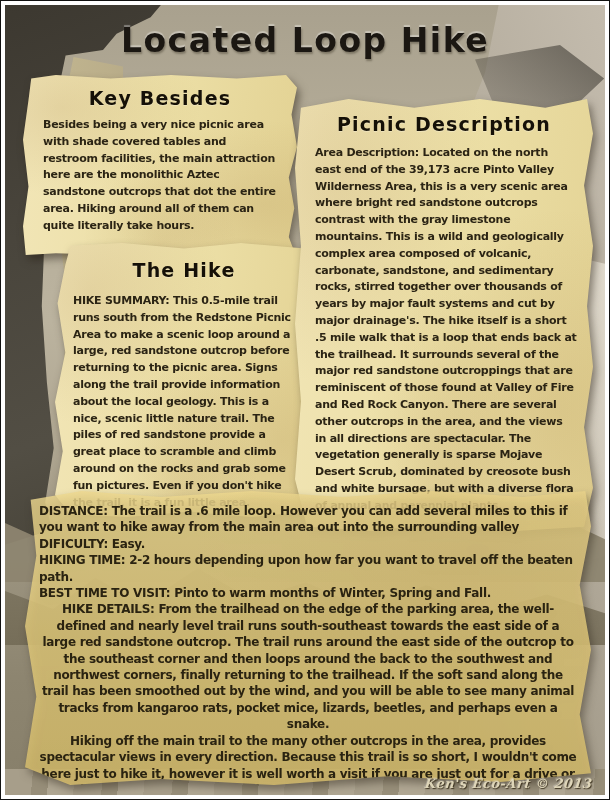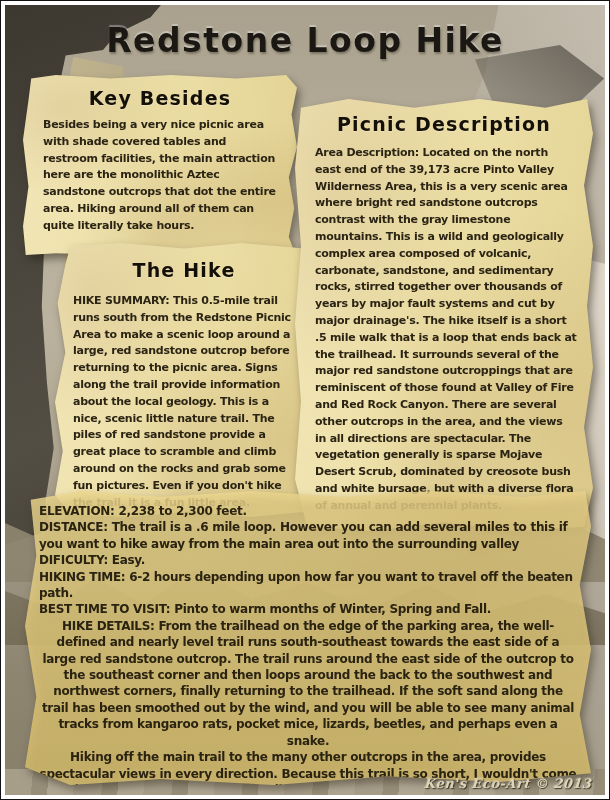--- a/index.html
+++ b/index.html
@@ -124,21 +124,21 @@
 
     <div class="cliff-right"></div>
     <div class="cliff-shadow"></div>
     <div class="cliff-light"></div>
     <div class="rock-left"></div>
     <div class="rock-left-tear"></div>
     <div class="ridge-far"></div>
     <div class="ridge-near"></div>
     <div class="ground-strip"></div>
 
-    <h1 class="title">Redstone Loop Hike</h1>
+    <h1 class="title">Located Loop Hike</h1>
 
     <div class="tornwrap wrap-key z4">
       <div class="torn torn-key">
         <h2 class="panel-head">Key Besides</h2>
         <p class="panel-body">Besides being a very nice picnic area with shade covered tables and restroom facilities, the main attraction here are the monolithic Aztec sandstone outcrops that dot the entire area. Hiking around all of them can quite literally take hours.</p>
       </div>
     </div>
 
     <div class="tornwrap wrap-hike z4">
       <div class="torn torn-hike">
@@ -150,24 +150,23 @@
     <div class="tornwrap wrap-desc z4">
       <div class="torn torn-desc">
         <h2 class="panel-head">Picnic Description</h2>
         <p class="panel-body">Area Description: Located on the north east end of the 39,173 acre Pinto Valley Wilderness Area, this is a very scenic area where bright red sandstone outcrops contrast with the gray limestone mountains. This is a wild and geologically complex area composed of volcanic, carbonate, sandstone, and sedimentary rocks, stirred together over thousands of years by major fault systems and cut by major drainage's. The hike itself is a short .5 mile walk that is a loop that ends back at the trailhead. It surrounds several of the major red sandstone outcroppings that are reminiscent of those found at Valley of Fire and Red Rock Canyon. There are several other outcrops in the area, and the views in all directions are spectacular. The vegetation generally is sparse Mojave Desert Scrub, dominated by creosote bush and white bursage, but with a diverse flora of annual and perennial plants.</p>
       </div>
     </div>
 
     <div class="tornwrap wrap-bottom z5">
       <div class="torn torn-bottom">
         <div class="bottom-inner">
-          <p class="bottom-line">ELEVATION: 2,238 to 2,300 feet.</p>
           <p class="bottom-line">DISTANCE: The trail is a .6 mile loop. However you can add several miles to this if you want to hike away from the main area out into the surrounding valley</p>
           <p class="bottom-line">DIFICULTY: Easy.</p>
-          <p class="bottom-line">HIKING TIME: 6-2 hours depending upon how far you want to travel off the beaten path.</p>
+          <p class="bottom-line">HIKING TIME: 2-2 hours depending upon how far you want to travel off the beaten path.</p>
           <p class="bottom-line">BEST TIME TO VISIT: Pinto to warm months of Winter, Spring and Fall.</p>
           <p class="bottom-par">HIKE DETAILS: From the trailhead on the edge of the parking area, the well-defined and nearly level trail runs south-southeast towards the east side of a large red sandstone outcrop. The trail runs around the east side of the outcrop to the southeast corner and then loops around the back to the southwest and northwest corners, finally returning to the trailhead. If the soft sand along the trail has been smoothed out by the wind, and you will be able to see many animal tracks from kangaroo rats, pocket mice, lizards, beetles, and perhaps even a snake.</p>
           <p class="bottom-par">Hiking off the main trail to the many other outcrops in the area, provides spectacular views in every direction. Because this trail is so short, I wouldn't come here just to hike it, however it is well worth a visit if you are just out for a drive or a picnic; a good place to stop with out-of-town visitors who don't have the time to take a longer hike.</p>
         </div>
       </div>
     </div>
 
     <div class="credit">Ken's Eco-Art © 2013</div>
   </div>
 </div>

